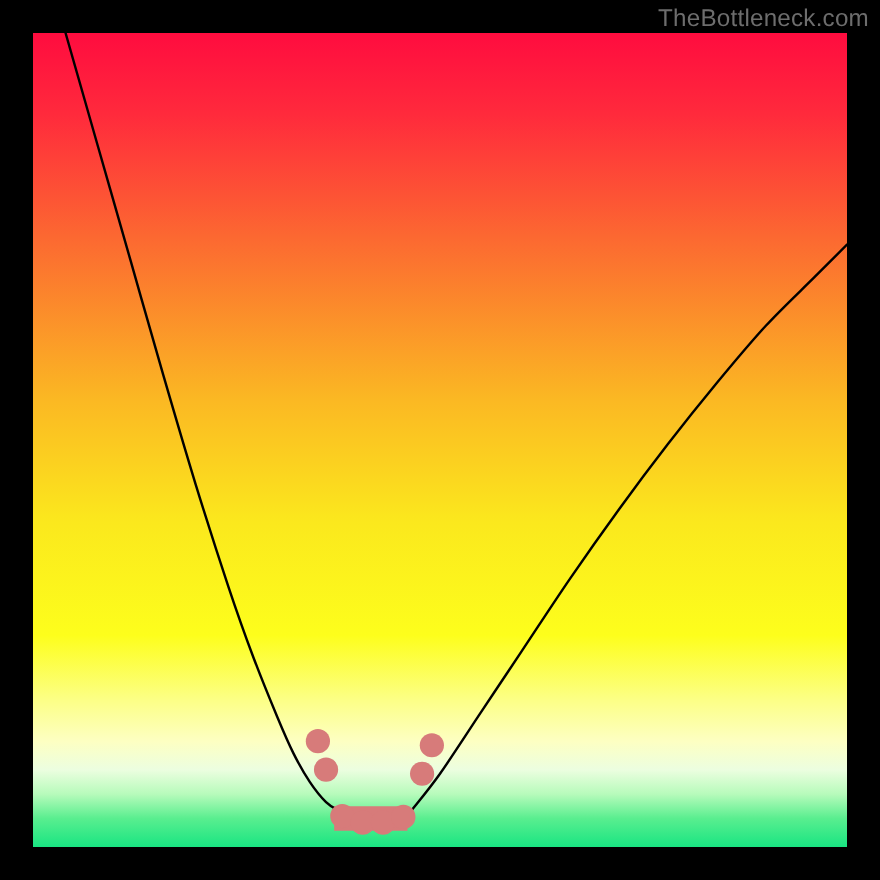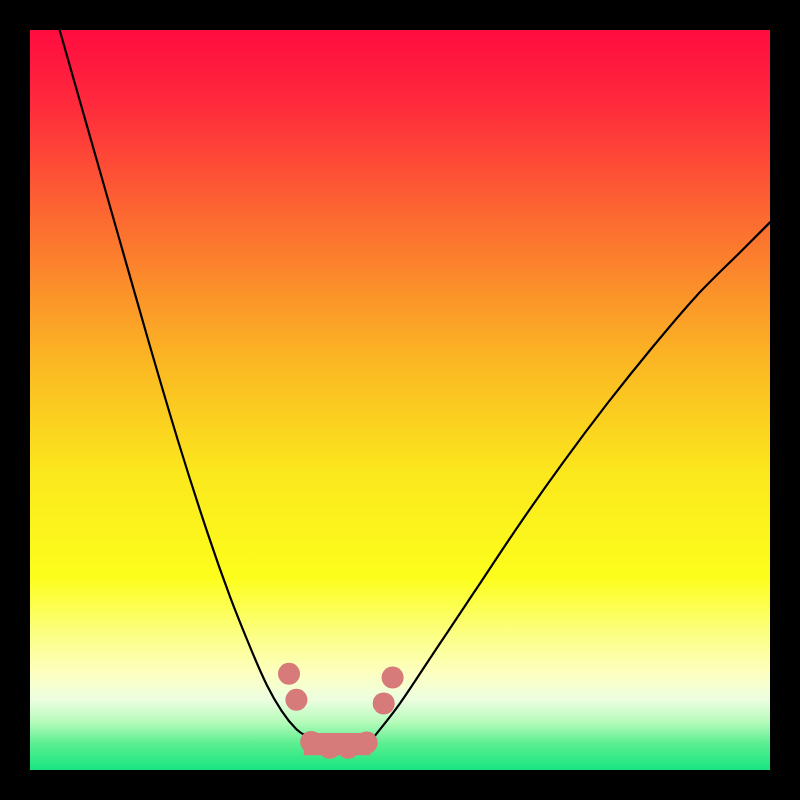--- a/index.html
+++ b/index.html
@@ -34,20 +34,21 @@
     font-size: 22px;
     letter-spacing: 0.2px;
     font-weight: 400;
     font-family: Arial, Helvetica, sans-serif;
   }
 </style>
 </head>
 <body>
 
 <div class="frame">
+  <div class="watermark">TheBottleneck.com</div>
   <div class="plot">
     <svg id="chart-svg" width="740" height="740" viewBox="0 0 740 740" preserveAspectRatio="none">
         <defs>
           <linearGradient id="bg-grad" x1="0" y1="0" x2="0" y2="1">
             <stop offset="0%" stop-color="#ff0c3f"></stop>
             <stop offset="10%" stop-color="#ff2a3c"></stop>
             <stop offset="25%" stop-color="#fc6831"></stop>
             <stop offset="45%" stop-color="#fbb823"></stop>
             <stop offset="60%" stop-color="#fbe81d"></stop>
             <stop offset="74%" stop-color="#fdfe1c"></stop>

